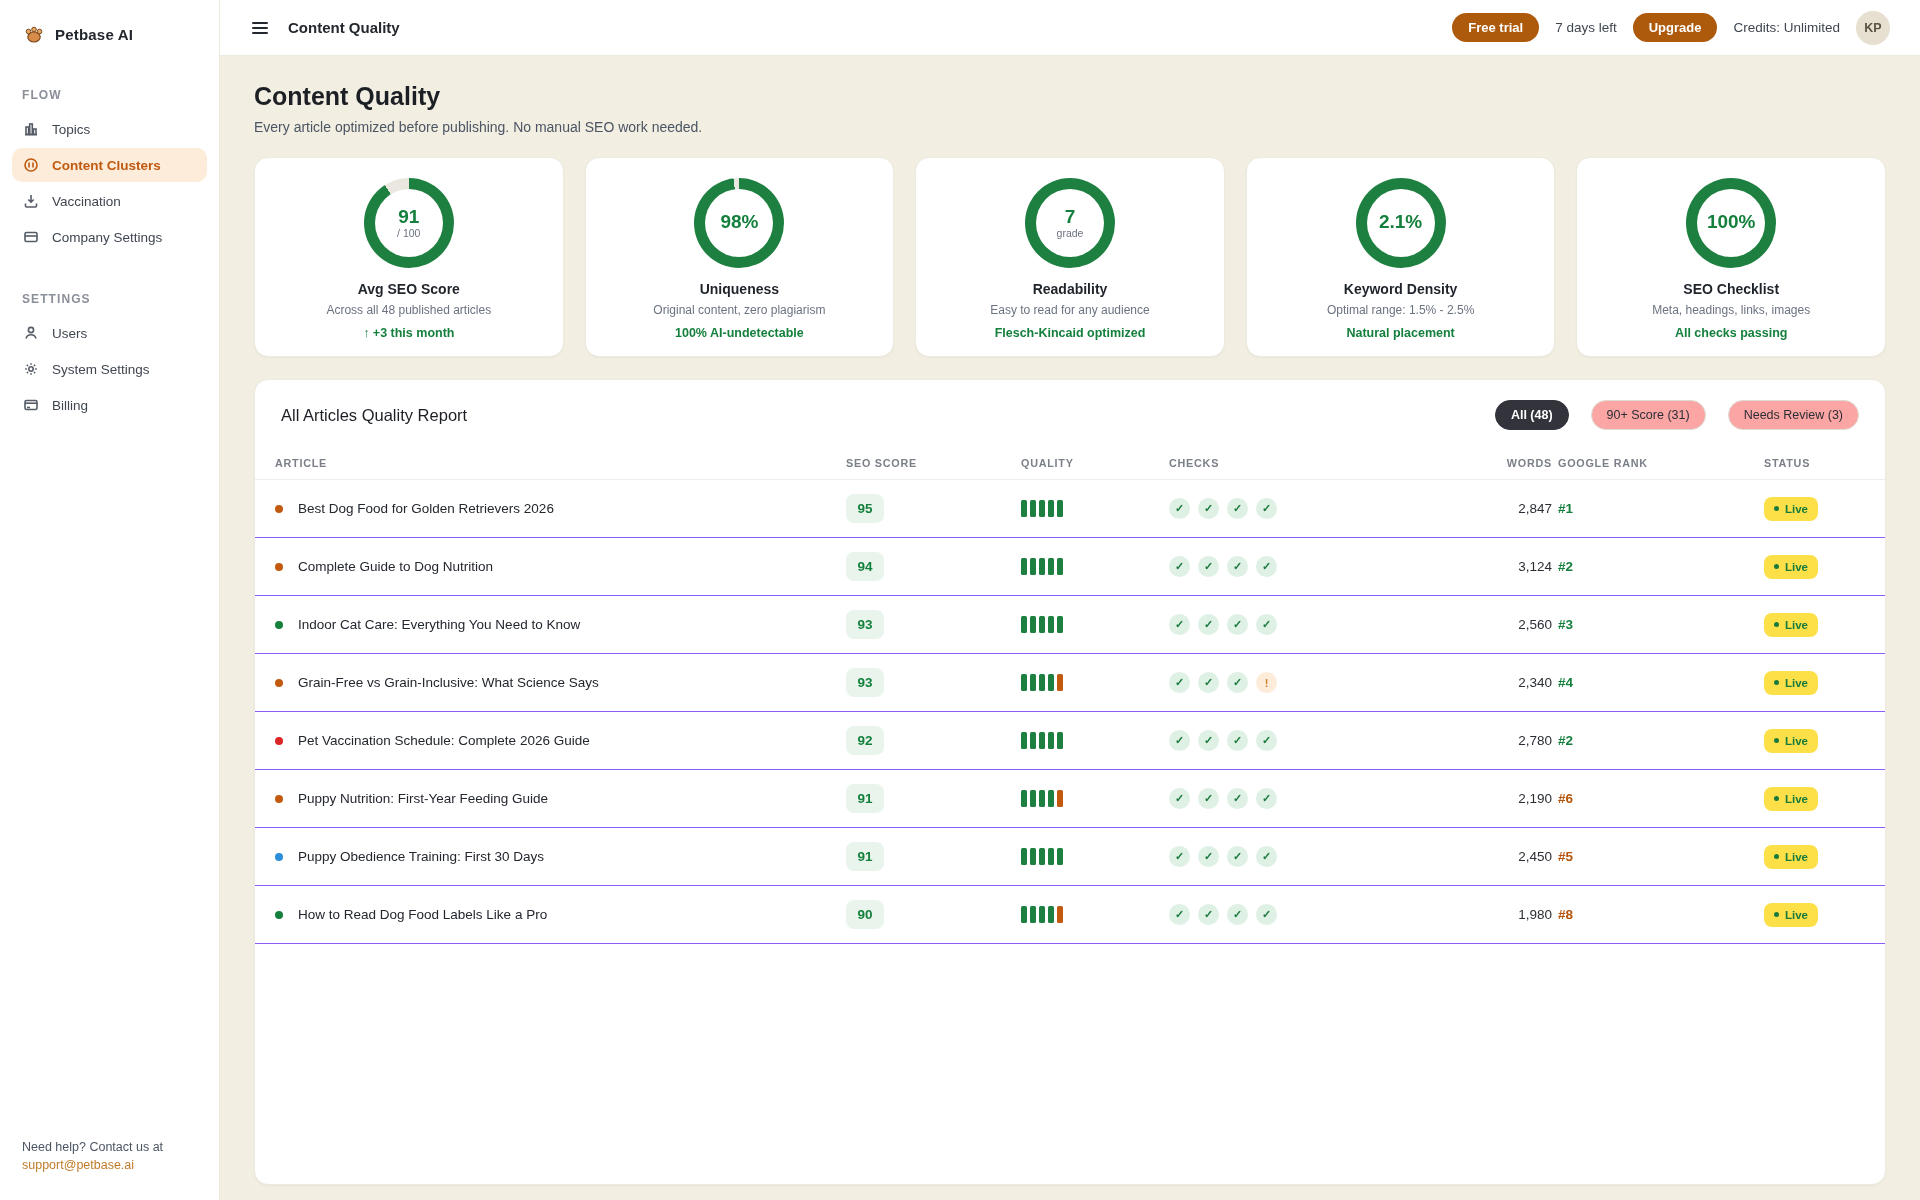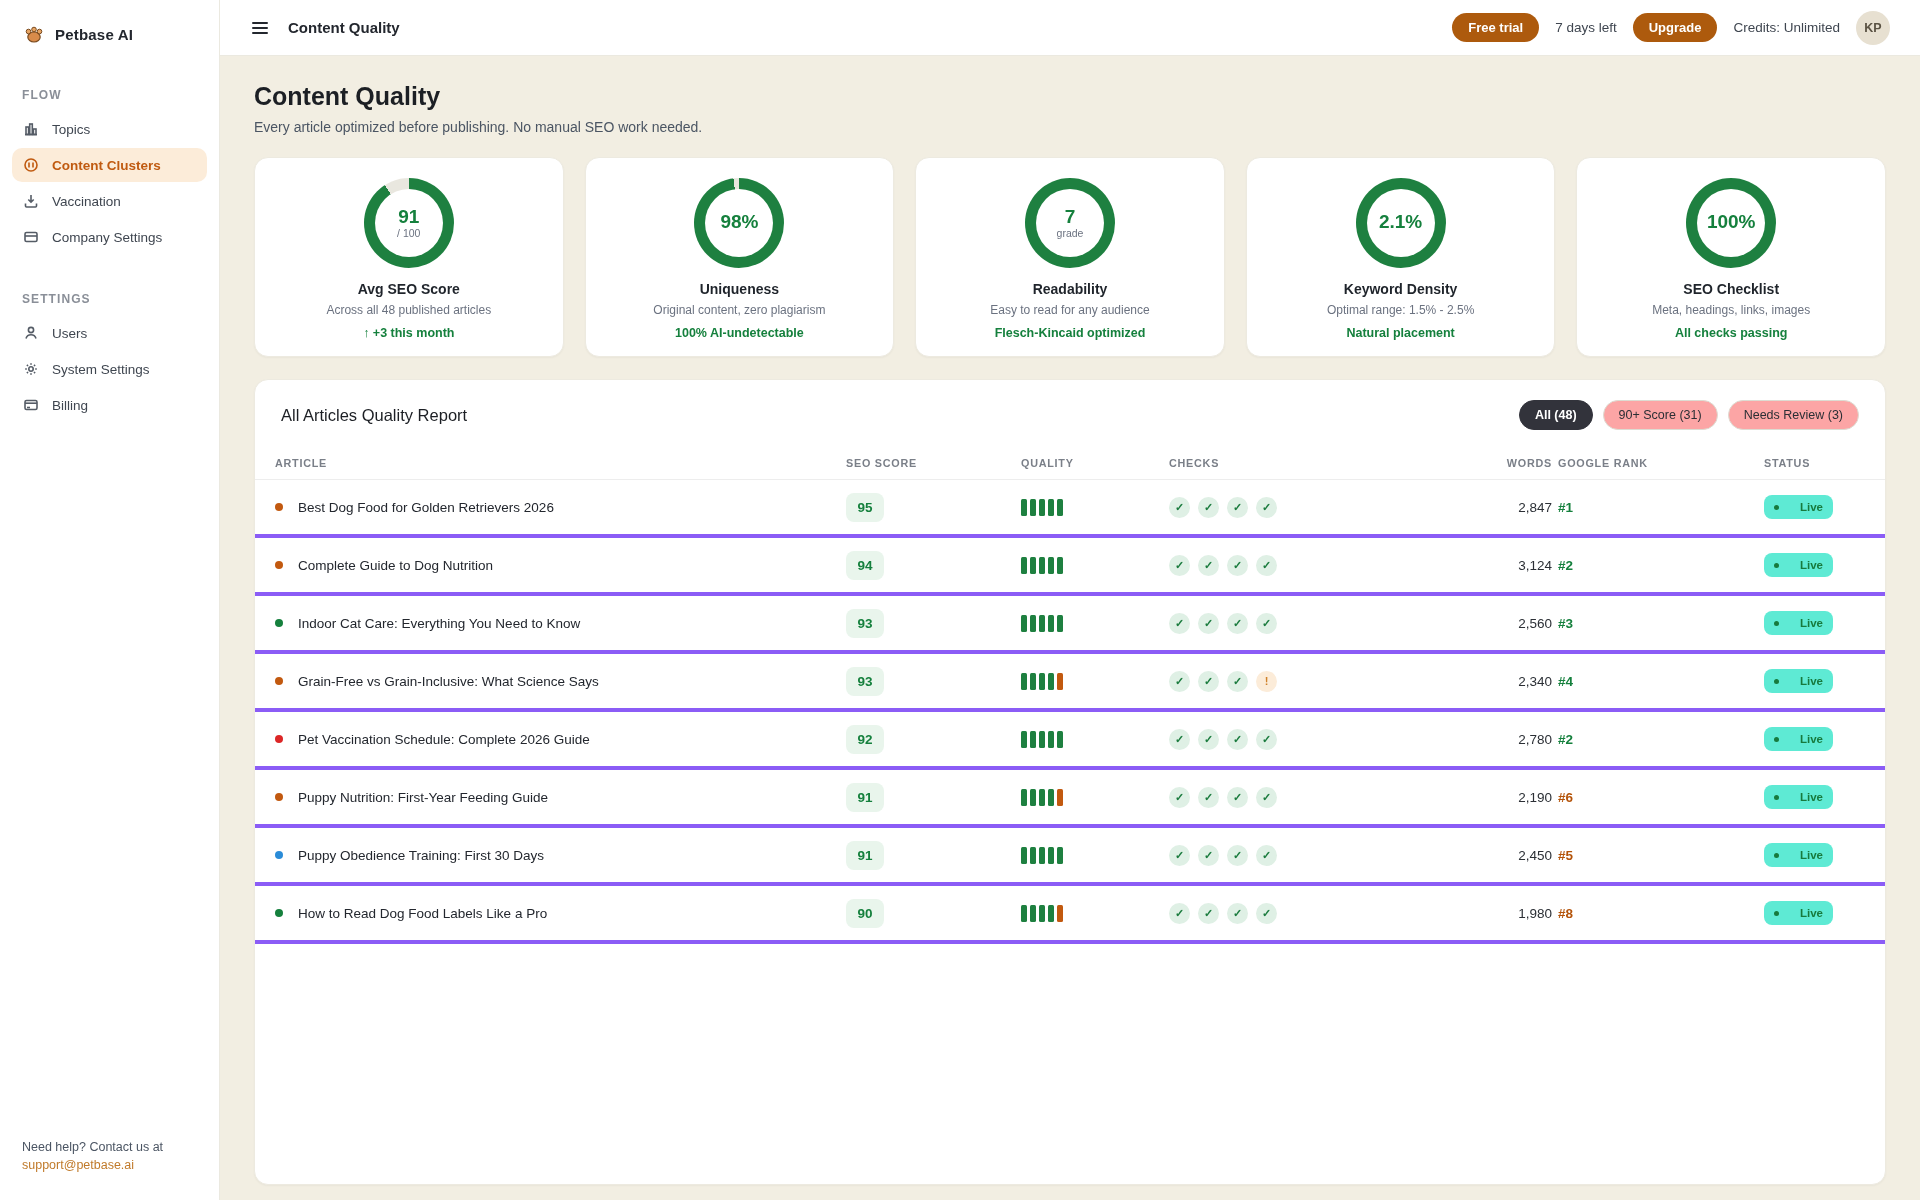--- a/index.html
+++ b/index.html
@@ -43,40 +43,40 @@
   .ring-value { font-size:19px; font-weight:bold; color:#15803d; }
   .ring-sub { font-size:10.5px; color:#6b7280; margin-top:2px; }
   .card-title { font-size:14px; font-weight:bold; color:#1f242b; margin-top:13px; }
   .card-desc { font-size:12px; color:#6b7280; margin-top:6px; }
   .card-highlight { font-size:12.5px; font-weight:bold; color:#15803d; margin-top:9px; }
 
   
   .panel { background:#fff; border:1px solid #edeae0; border-radius:14px; margin-top:22px; height:806px; box-shadow:0 1px 2px rgba(0,0,0,.04); display:flex; flex-direction:column; }
   .panel-head { display:flex; align-items:center; justify-content:space-between; padding:20px 26px 16px 26px; }
   .panel-title { font-size:16.5px; font-weight:normal; color:#1c1f24; }
-  .filters { display:flex; gap:10px; }
+  .filters { display:flex; gap:22px; }
   .filter-pill { font-size:12.5px; padding:7px 15px; border-radius:999px; border:1px solid #dddcd2; background:#fca5a5; color:#2b2f35; cursor:pointer; }
   .filter-pill.active { background:#32333b; border-color:#32333b; color:#fff; font-weight:bold; }
 
   .tgrid { display:grid; grid-template-columns:571px 175px 148px 247px 142px 206px 1fr; align-items:center; padding:0 26px 0 20px; }
   .thead { height:34px; border-bottom:1px solid #ededed; color:#7a7f88; font-size:10.8px; font-weight:bold; letter-spacing:.07em; text-transform:uppercase; }
   .th-words { text-align:right; padding-right:6px; }
-  .trow { height:58px; border-bottom:4px solid #8b5cf6; }
+  .trow { height:58px; border-bottom:1px solid #8b5cf6; }
   .cell-article { display:flex; align-items:center; gap:15px; font-size:13.5px; color:#23272e; }
   .dot { width:8px; height:8px; border-radius:50%; flex-shrink:0; }
   .score-pill { display:inline-flex; align-items:center; justify-content:center; min-width:38px; height:29px; border-radius:8px; background:#e9f5ec; color:#15803d; font-size:13.5px; font-weight:bold; }
   .bars { display:inline-flex; gap:3px; }
   .bar { width:6px; height:17px; border-radius:1.5px; display:inline-block; }
   .checks { display:inline-flex; gap:8px; }
   .chk { width:21px; height:21px; border-radius:50%; display:inline-flex; align-items:center; justify-content:center; font-size:11px; font-weight:bold; }
   .chk-ok { background:#dff0e5; color:#1c7c3f; }
   .chk-warn { background:#fcecd9; color:#d0822a; }
   .cell-words { text-align:right; padding-right:6px; font-size:13.5px; color:#2b2f35; }
   .cell-rank { font-size:13.5px; font-weight:bold; }
-  .live-badge { display:inline-flex; align-items:center; gap:21px; background:#5eead4; color:#177a3d; font-size:11.5px; font-weight:bold; padding:6px 10px; border-radius:8px;text-align:center; }
+  .live-badge { display:inline-flex; align-items:center; gap:6px; background:#fde047; color:#177a3d; font-size:11.5px; font-weight:bold; padding:6px 10px; border-radius:8px;text-align:center; }
   .live-dot { width:5px; height:5px; border-radius:50%; background:#177a3d; display:inline-block; }
 </style>
 </head>
 <body>
 
 <div class="app">
 
   <aside class="sidebar">
     <div class="logo-row">
       <span>

